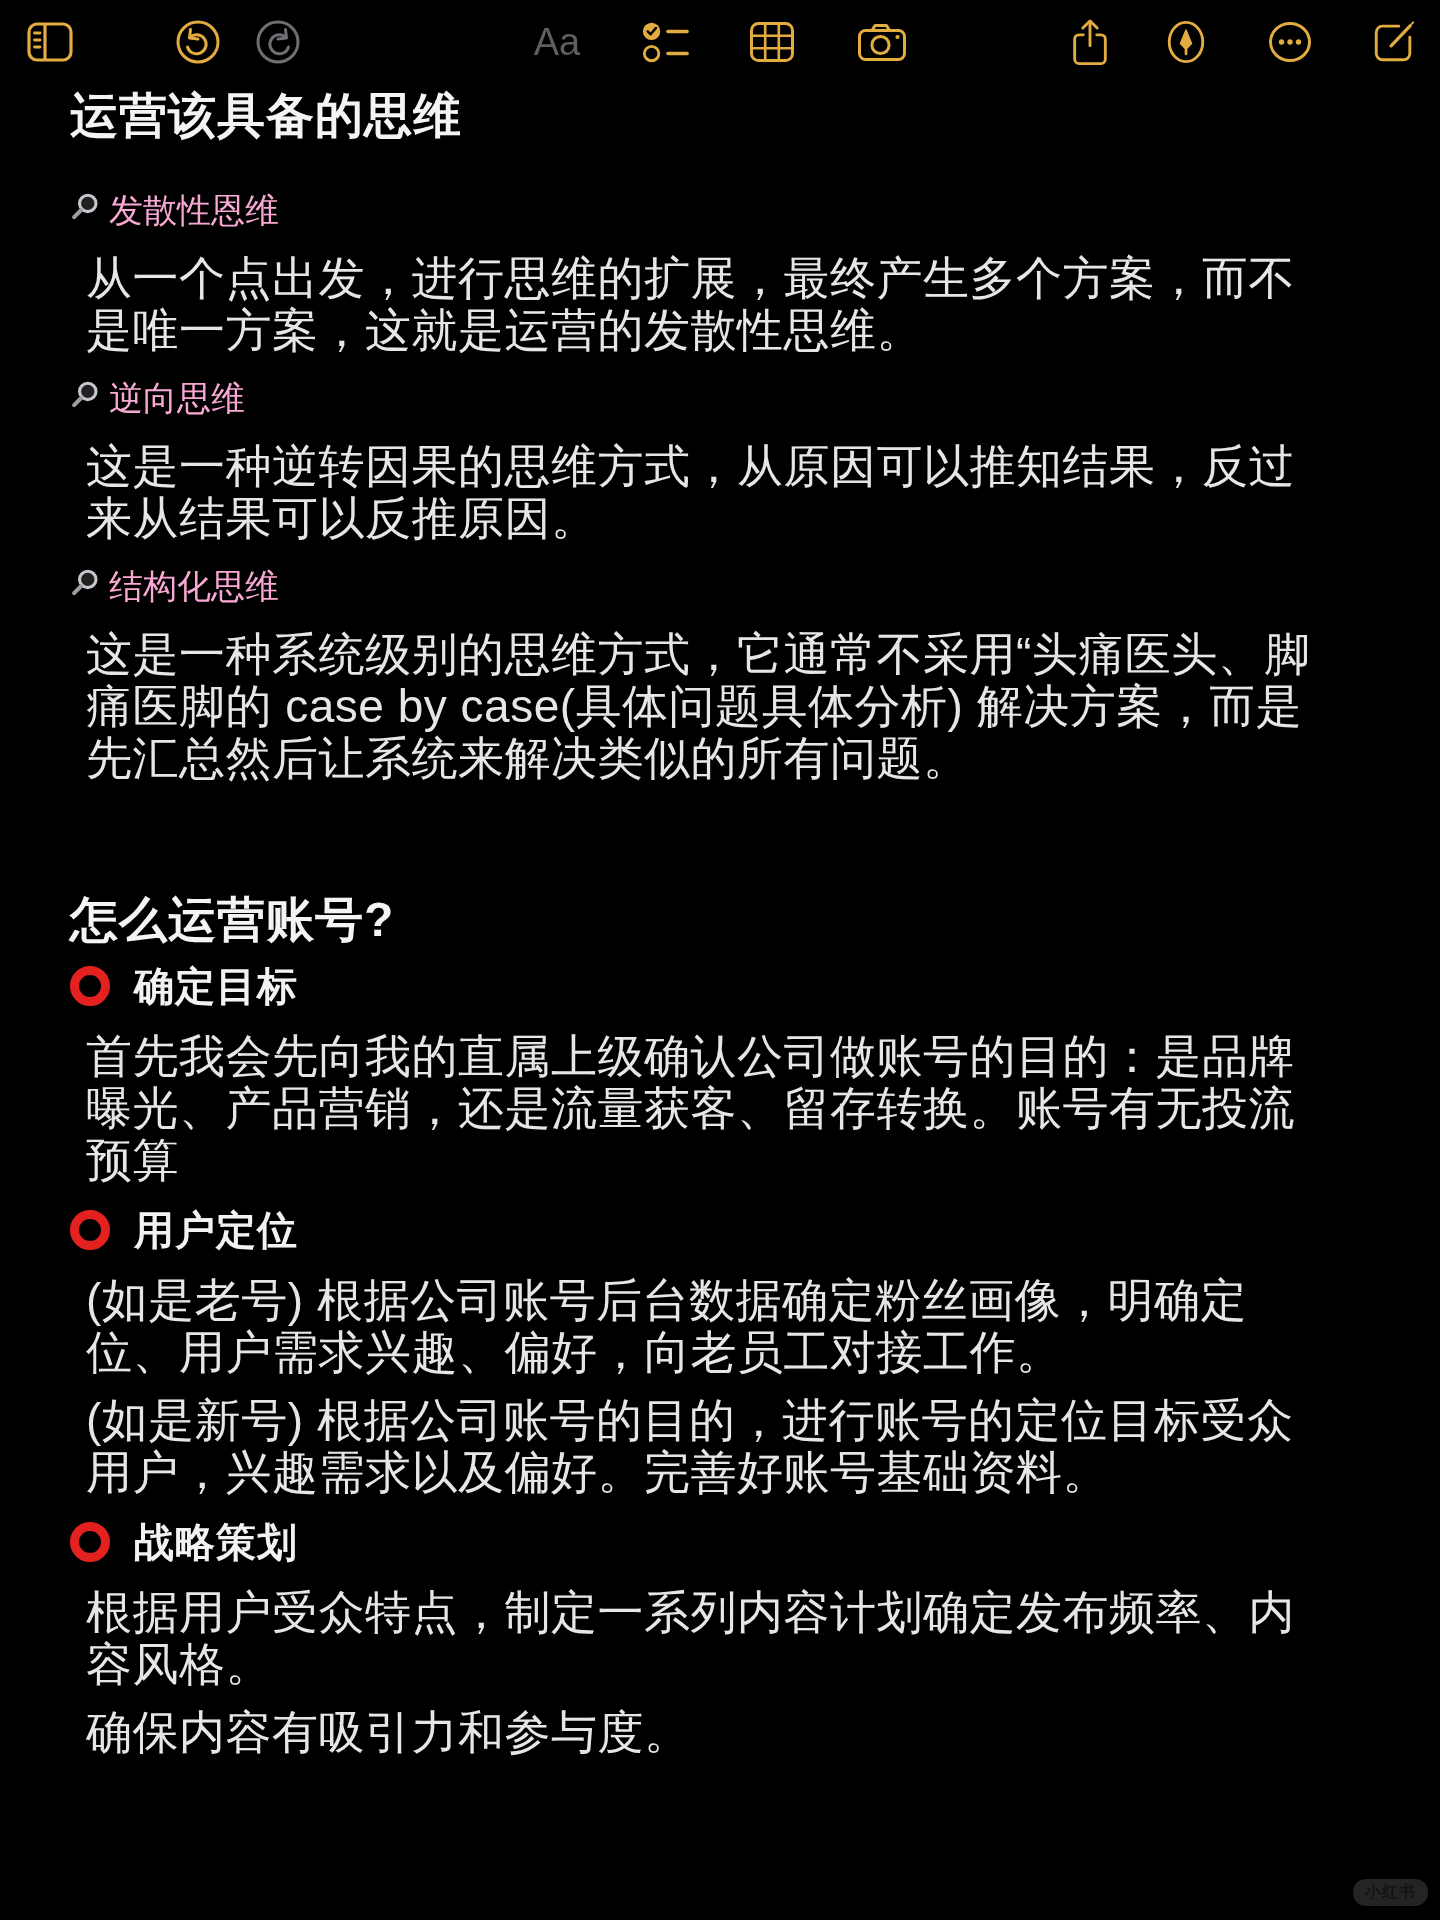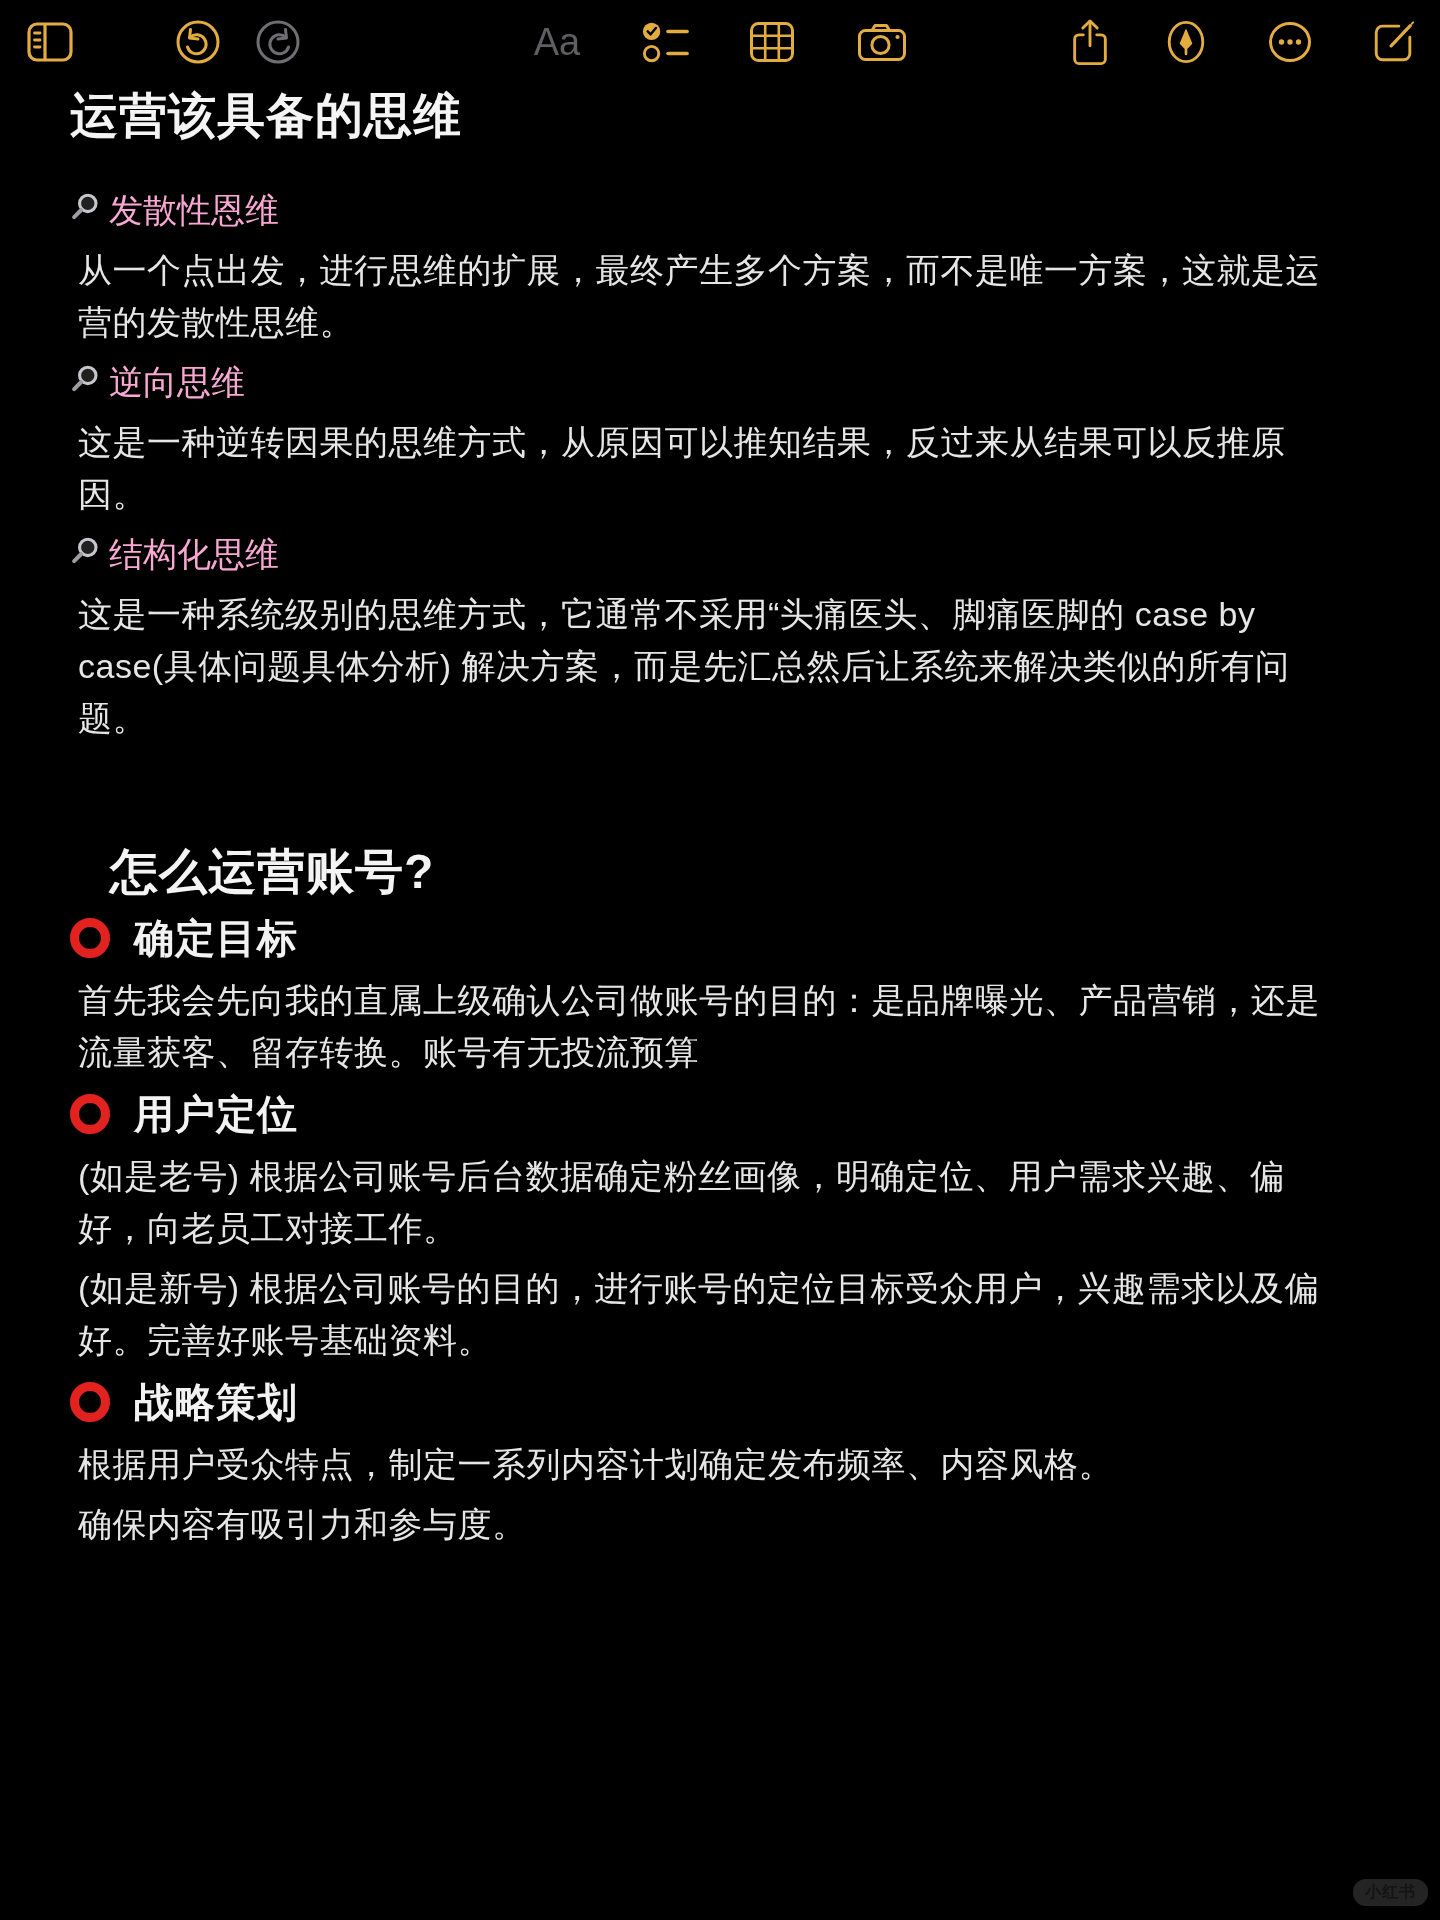--- a/index.html
+++ b/index.html
@@ -9,22 +9,22 @@
   #toolbar{position:absolute;top:0;left:0;width:1440px;height:84px;}
   .tbtn{position:absolute;top:14px;width:52px;height:56px;display:flex;align-items:center;
         justify-content:center;background:transparent;border:none;padding:0;cursor:pointer;}
   .tbtn svg{display:block;}
   #btn-format{font-size:38px;color:#5e5e63;line-height:56px;}
   
   #note{position:absolute;top:84px;left:0;width:1440px;padding:4px 92px 0 70px;box-sizing:border-box;
         color:#e9e9e9;}
   .h1{font-size:48px;line-height:56px;font-weight:700;color:#f4f4f4;margin:0 0 40px 0;
       letter-spacing:1px;}
-  .h1.second{margin-bottom:10px;margin-left:40px;}
-  .para{font-size:34px;line-height:52px;font-weight:400;margin:8px;color:#e6e6e6;
+  .h1.second{margin-bottom:10px;}
+  .para{font-size:46px;line-height:52px;font-weight:400;margin:16px;color:#e6e6e6;
         letter-spacing:0.5px;}
   .mag-item{font-size:34px;line-height:52px;display:flex;align-items:center;gap:8px;
             color:#f9a8d4;}
   .mag-item .mag{flex:0 0 auto;transform:translateY(1px);}
   .red-item{font-size:40px;line-height:56px;font-weight:700;display:flex;align-items:center;
             gap:24px;color:#f2f2f2;margin:6px 0 2px 0;letter-spacing:1px;}
   .red-ring{flex:0 0 auto;width:40px;height:40px;box-sizing:border-box;border-radius:50%;
             border:9px solid #e32220;}
   .section-gap{height:92px;}
   

